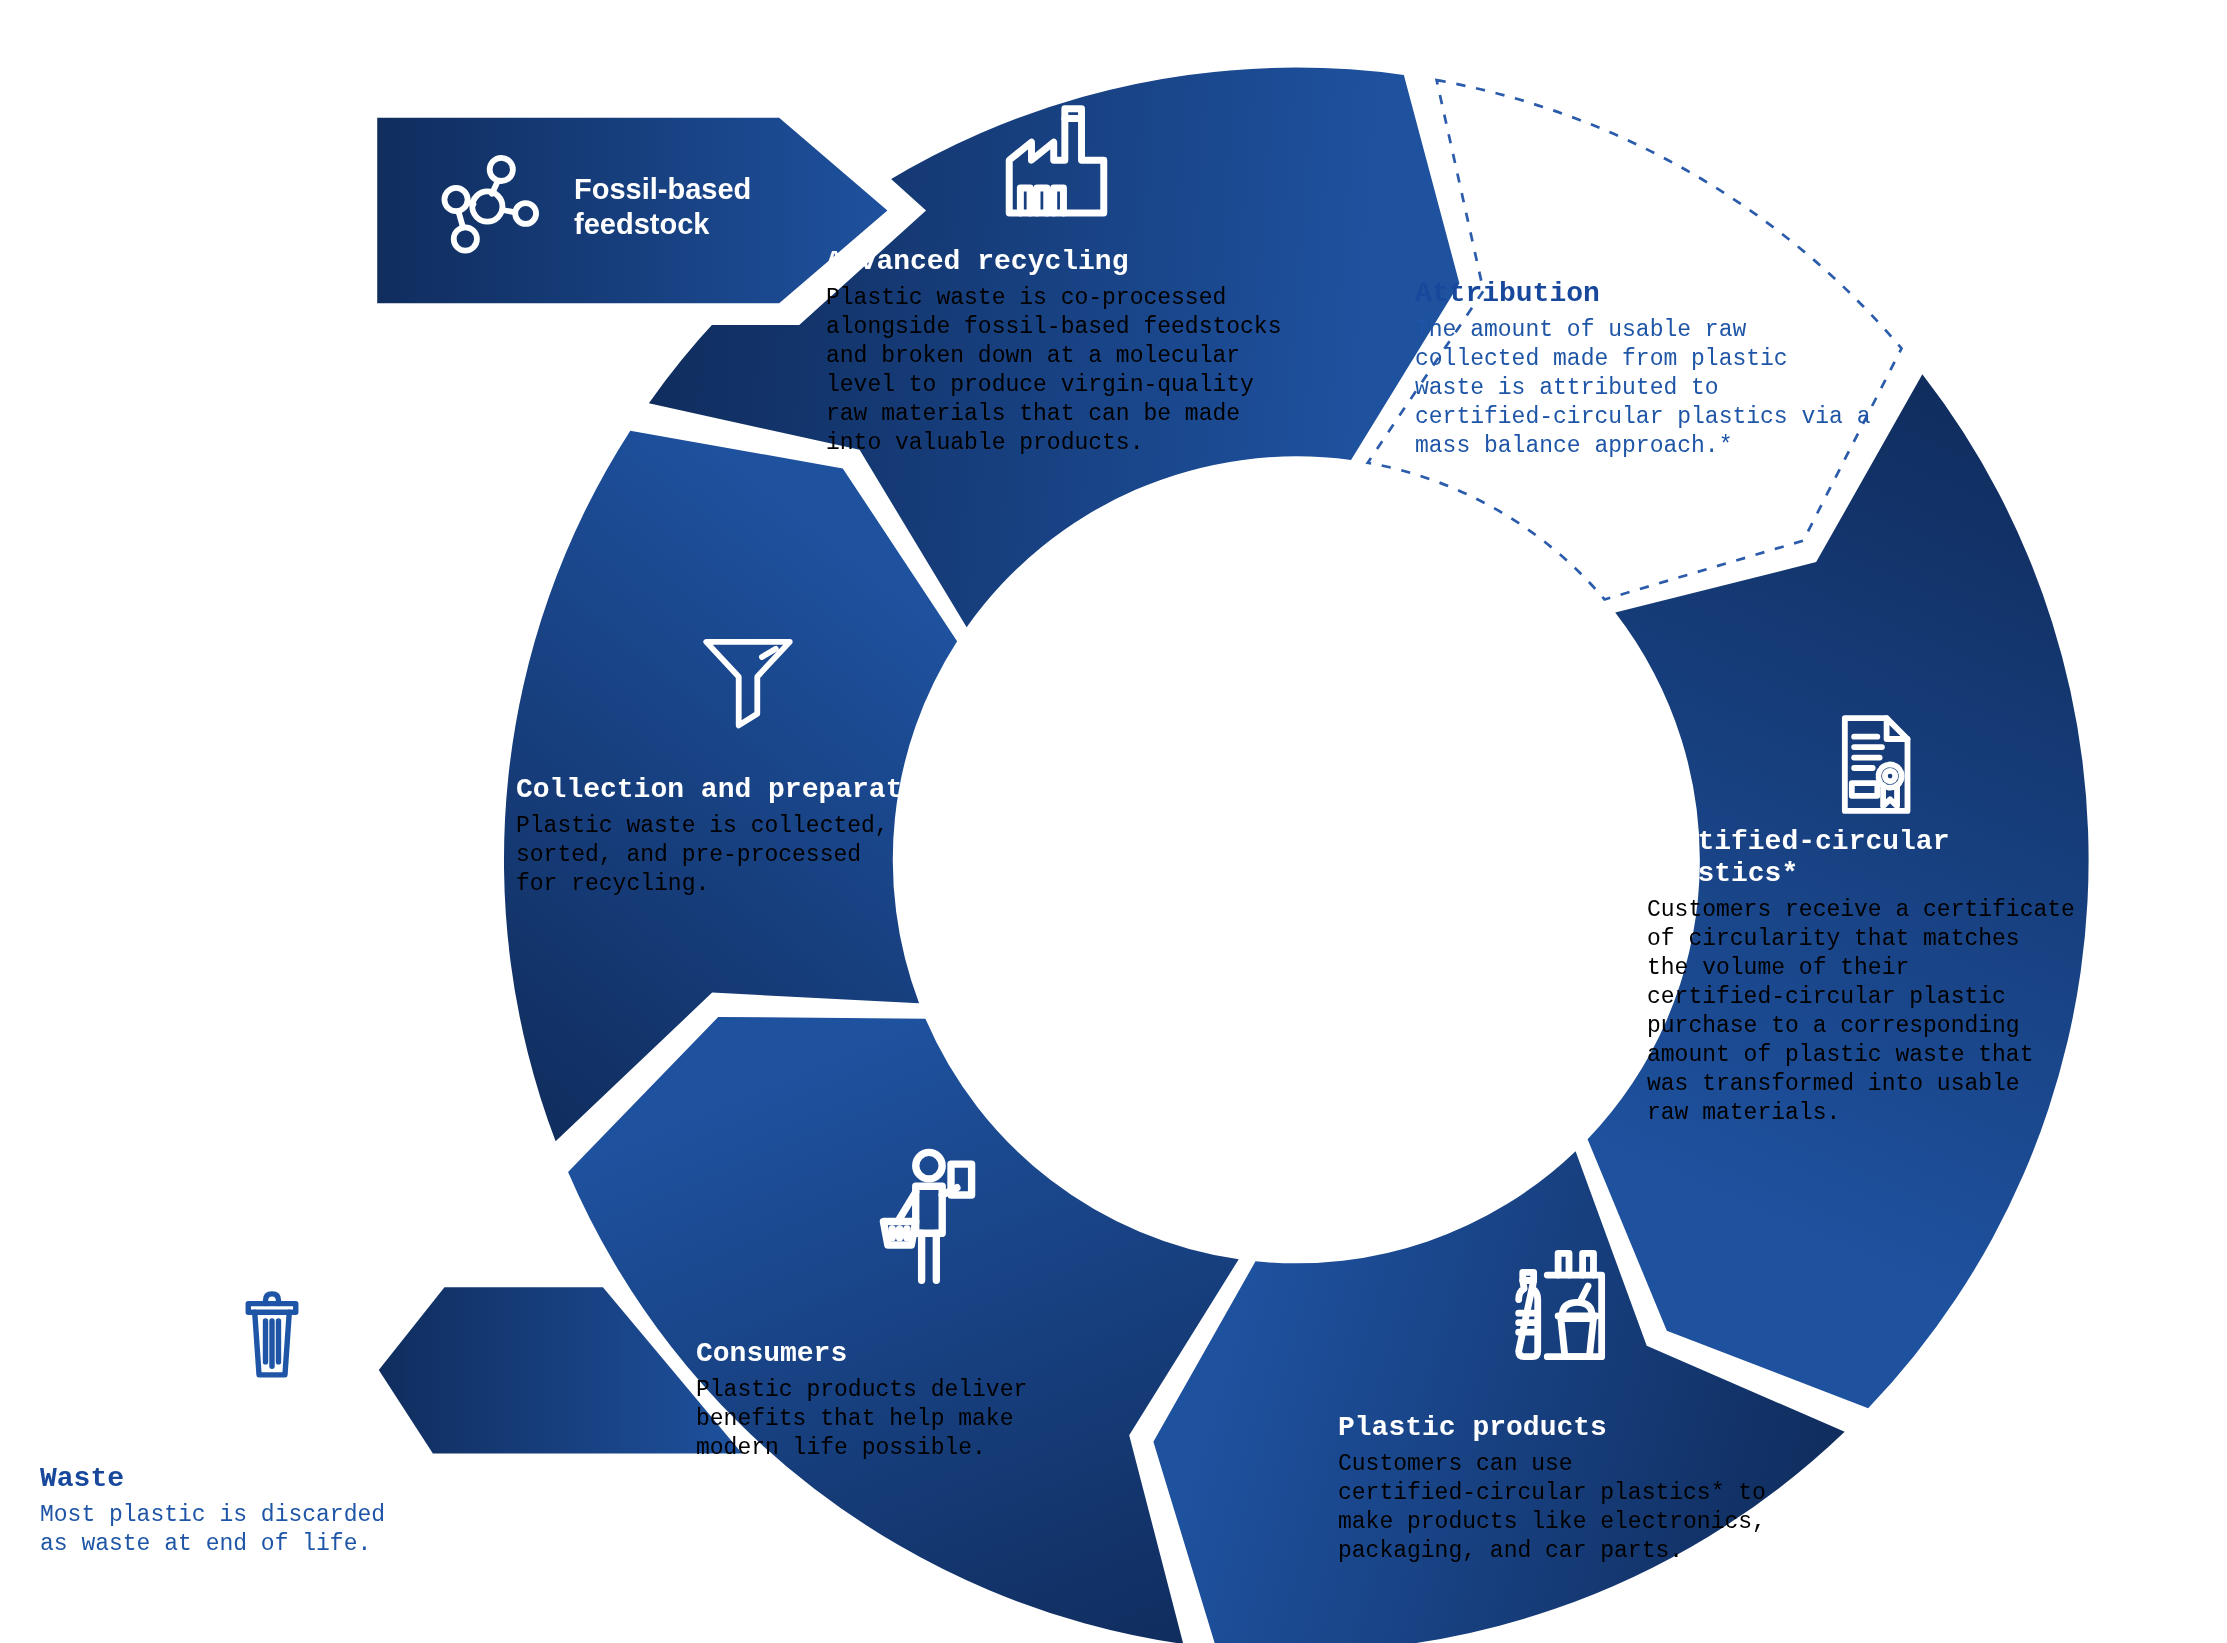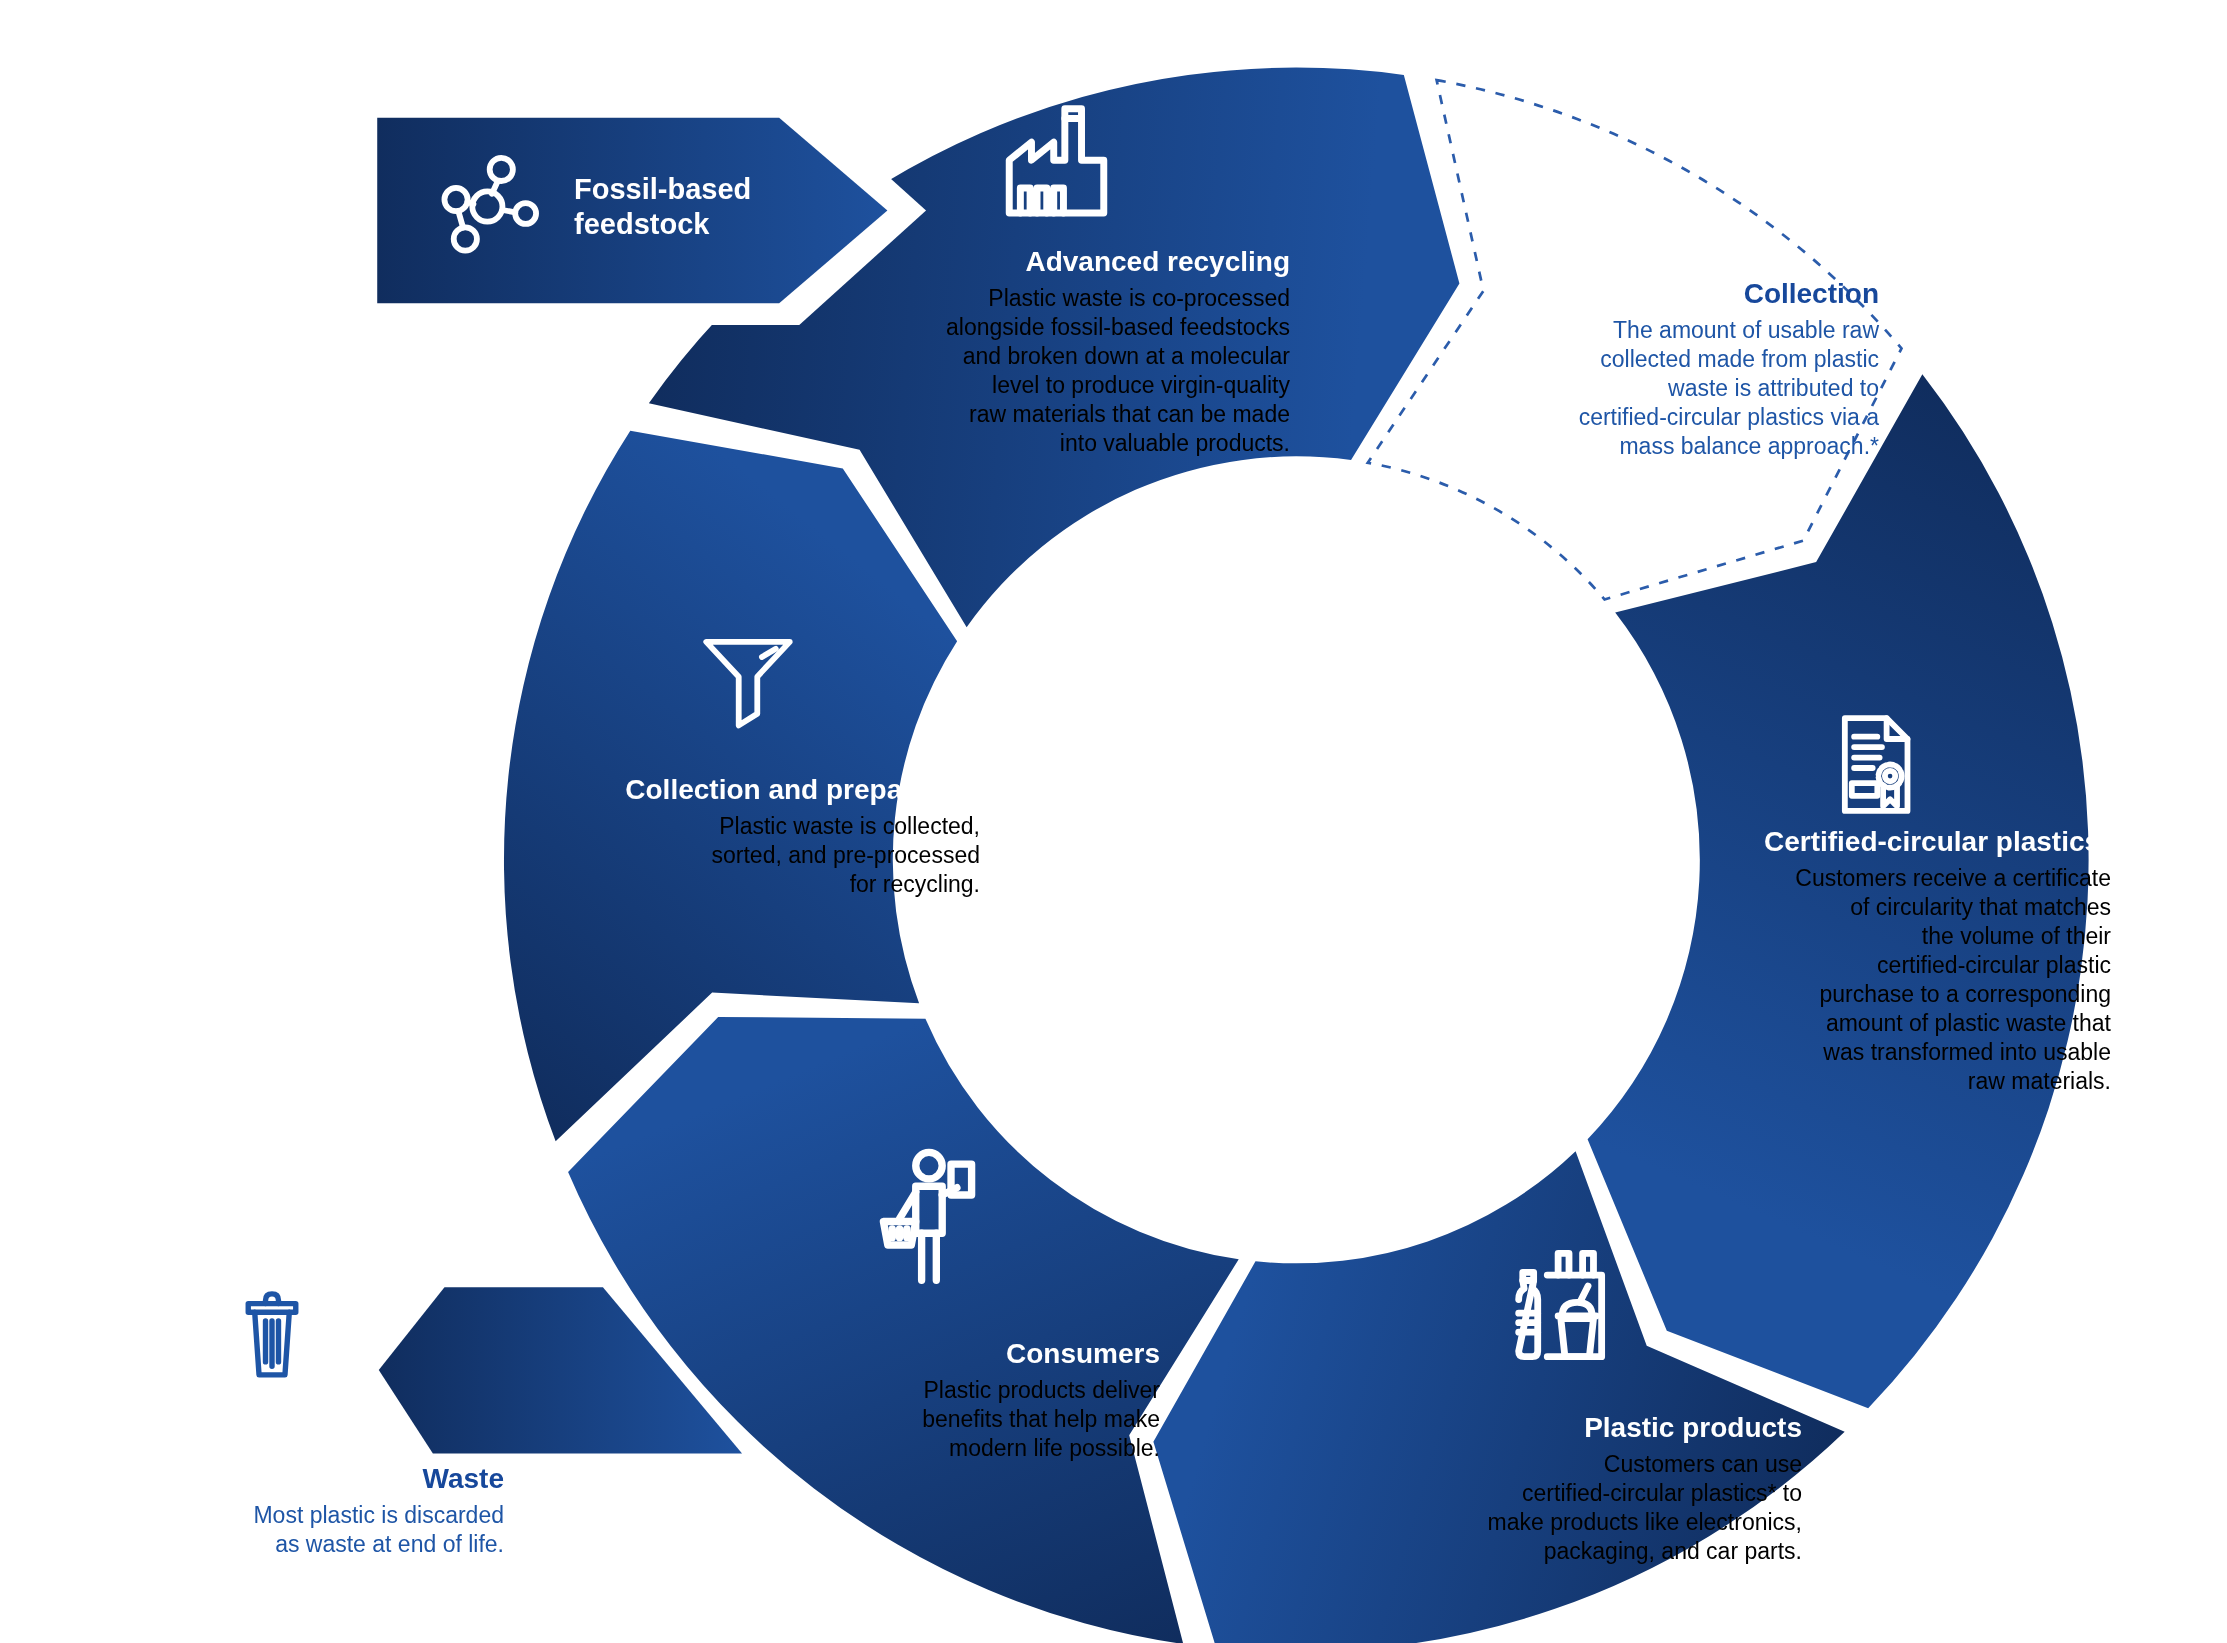--- a/index.html
+++ b/index.html
@@ -5,21 +5,21 @@
   html,body{margin:0;padding:0;background:#ffffff;}
   .canvas{
     position:relative;
     width:2227px;height:1644px;
     background:#ffffff;
     overflow:hidden;
     font-family:"Liberation Sans", sans-serif;
     padding-left:24px;
   }
   #ring{position:absolute;left:0;top:0;width:2227px;height:1644px;}
-  .node{position:absolute;text-align:right;}
+  .node{position:absolute;text-align:left;font-family:Liberation Mono, monospace;}
   .node .title{
     font-size:28px;font-weight:700;color:#ffffff;line-height:32px;
   }
   .node .body{
     margin-top:6.2px;font-size:23px;color:#000000;line-height:29px;
     white-space:pre-line;
   }
   .blue .title{color:var(--title-on-white,#17489B);}
   .blue .body{color:var(--accent-ink,#1E55A6);}
   .icon-wrap{position:absolute;}
@@ -112,21 +112,21 @@
     <div class="title">Advanced recycling</div>
     <div class="body">Plastic waste is co-processed
 alongside fossil-based feedstocks
 and broken down at a molecular
 level to produce virgin-quality
 raw materials that can be made
 into valuable products.</div>
   </div>
 
   <div class="node blue" style="left:1415px;top:278px;width:464px;">
-    <div class="title">Collection</div>
+    <div class="title">Attribution</div>
     <div class="body">The amount of usable raw
 collected made from plastic
 waste is attributed to
 certified-circular plastics via a
 mass balance approach.*</div>
   </div>
 
   <div class="icon-wrap" style="left:1817px;top:702px;width:116px;height:125px;">
     <svg viewBox="0 0 100 100" class="white-icon">
       <g class="icon-stroke">

